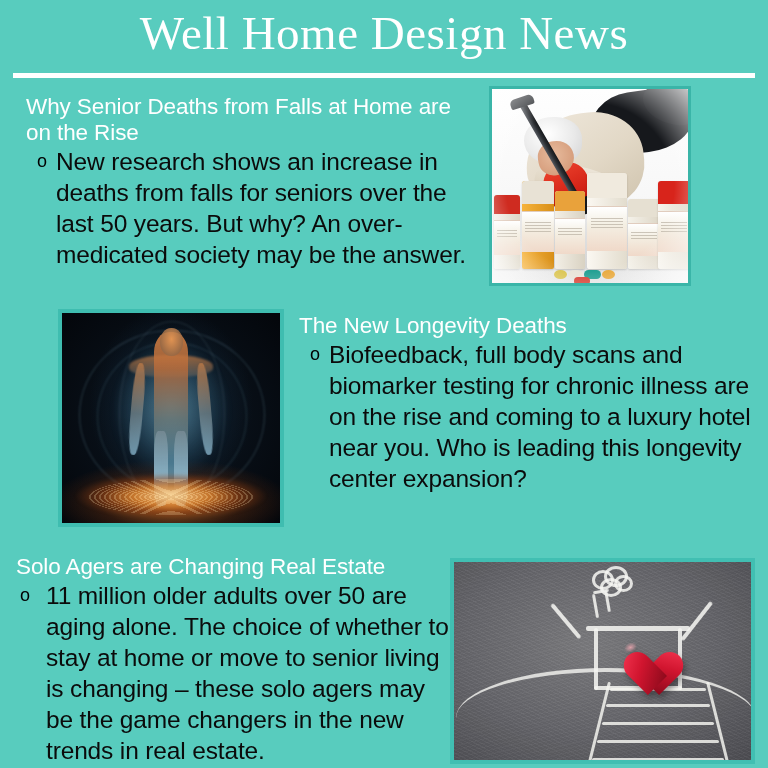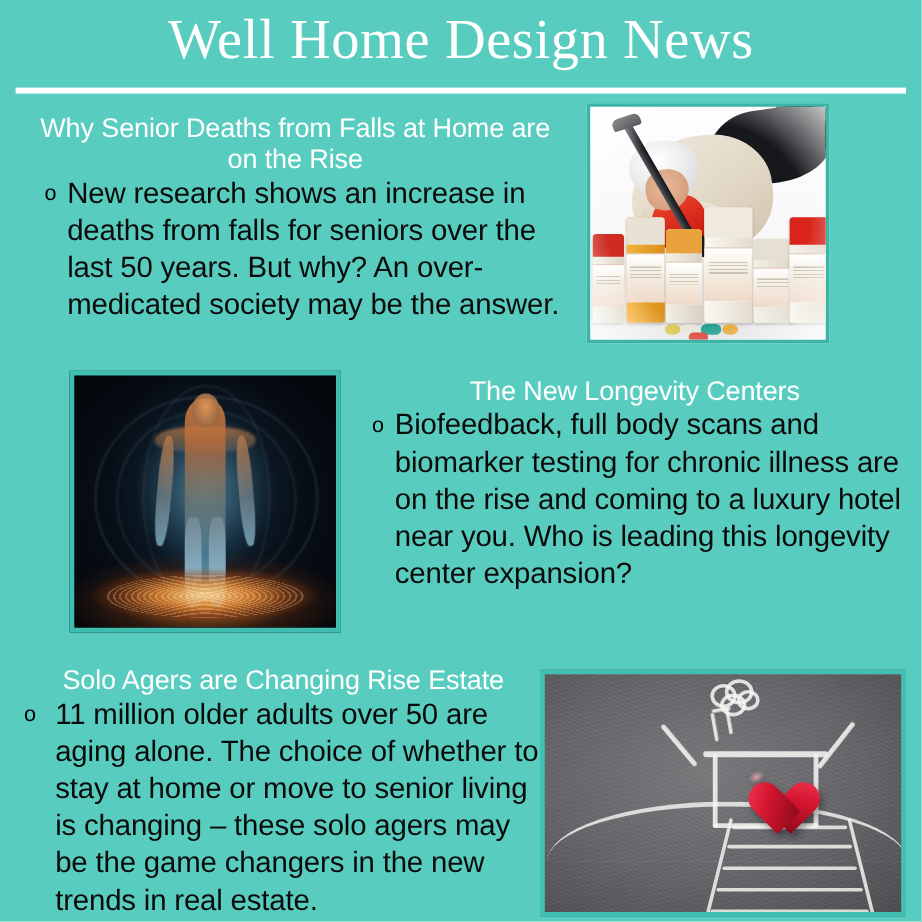--- a/index.html
+++ b/index.html
@@ -54,21 +54,20 @@
   
   .article {
     position: absolute;
   }
   .article-headline {
     color: #ffffff;
     font-size: 22.5px;
     line-height: 26px;
     font-weight: 400;
     letter-spacing: -0.1px;
-    text-align: center;
   }
   .bullet-row {
     display: flex;
     align-items: flex-start;
   }
   .bullet-marker {
     flex: 0 0 auto;
     width: 30px;
     color: #000000;
     font-size: 18px;
@@ -451,21 +450,21 @@
       <div class="pill" style="left:62px; width:13px; height:9px; background:#d9c24a;"></div>
       <div class="pill" style="left:76px; width:15px; height:9px; background:#e8e4d8;"></div>
       <div class="pill" style="left:92px; width:17px; height:9px; background:#1f9e91; border-radius:5px;"></div>
       <div class="pill" style="left:110px; width:13px; height:9px; background:#e8a83a;"></div>
       <div class="pill" style="left:82px; bottom:-2px; width:16px; height:8px; background:#d73a2e; border-radius:4px;"></div>
       <div class="vignette"></div>
     </div>
   </div>
 
   <div class="article" id="article-longevity">
-    <div class="article-headline">The New Longevity Centers</div>
+    <div class="article-headline">The New Longevity Deaths</div>
     <div class="bullet-row">
       <div class="bullet-marker">o</div>
       <div class="bullet-text">Biofeedback, full body scans and biomarker testing for chronic illness are on the rise and coming to a luxury hotel near you. Who is leading this longevity center expansion?</div>
     </div>
   </div>
 
   <div class="photo" id="photo-aura">
     <div class="inner">
       <div id="pa-auraglow"></div>
       <div class="pa-wisp" id="pa-w1"></div>
@@ -477,21 +476,21 @@
       <div id="pa-body"></div>
       <div class="pa-leg" id="pa-leg-l"></div>
       <div class="pa-leg" id="pa-leg-r"></div>
       <div id="pa-head"></div>
       <div id="pa-disc"></div>
       <div id="pa-disc-rings"></div>
     </div>
   </div>
 
   <div class="article" id="article-solo">
-    <div class="article-headline">Solo Agers are Changing Rise Estate</div>
+    <div class="article-headline">Solo Agers are Changing Real Estate</div>
     <div class="bullet-row">
       <div class="bullet-marker">o</div>
       <div class="bullet-text">11 million older adults over 50 are aging alone. The choice of whether to stay at home or move to senior living is changing – these solo agers may be the game changers in the new trends in real estate.</div>
     </div>
   </div>
 
   <div class="photo" id="photo-heart">
     <div class="inner">
       <div class="grain"></div>
 

